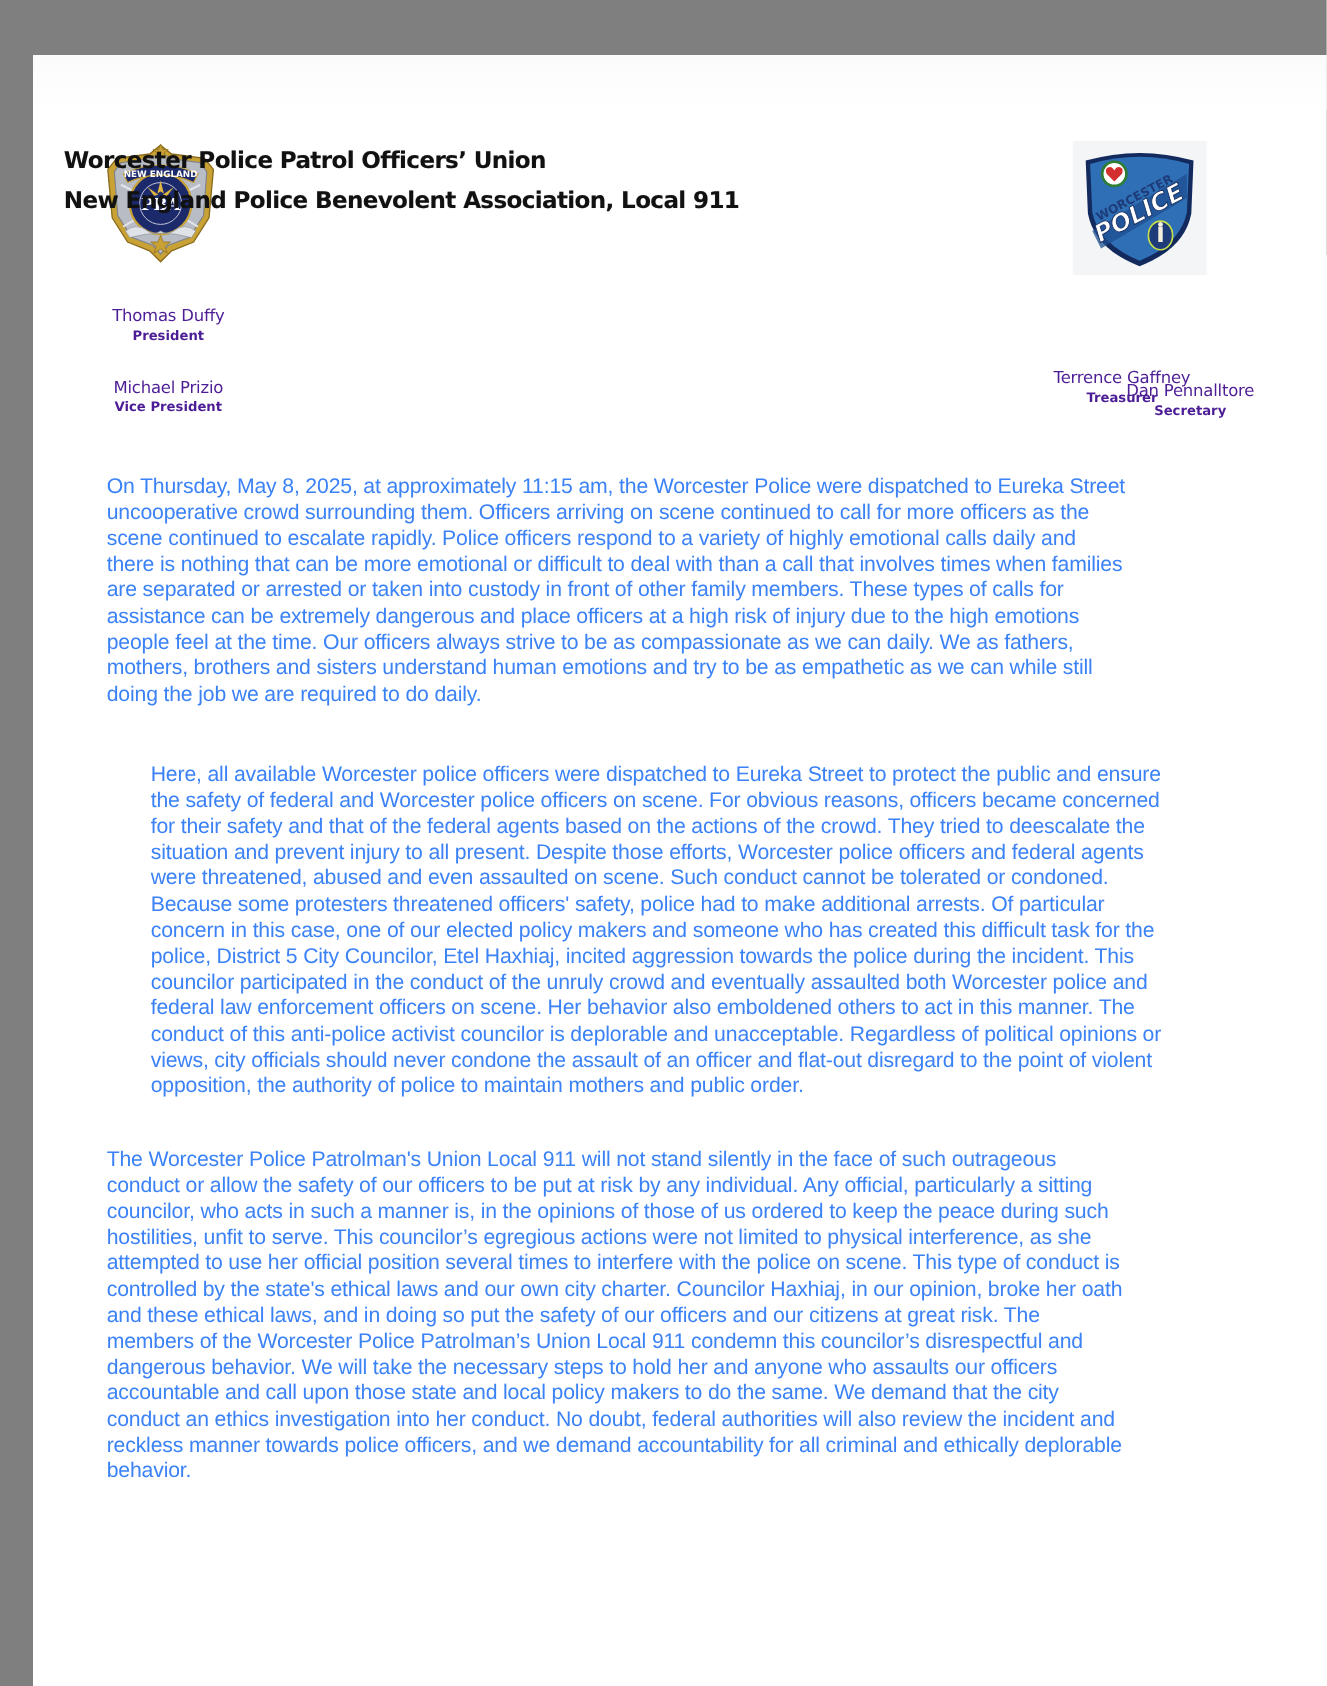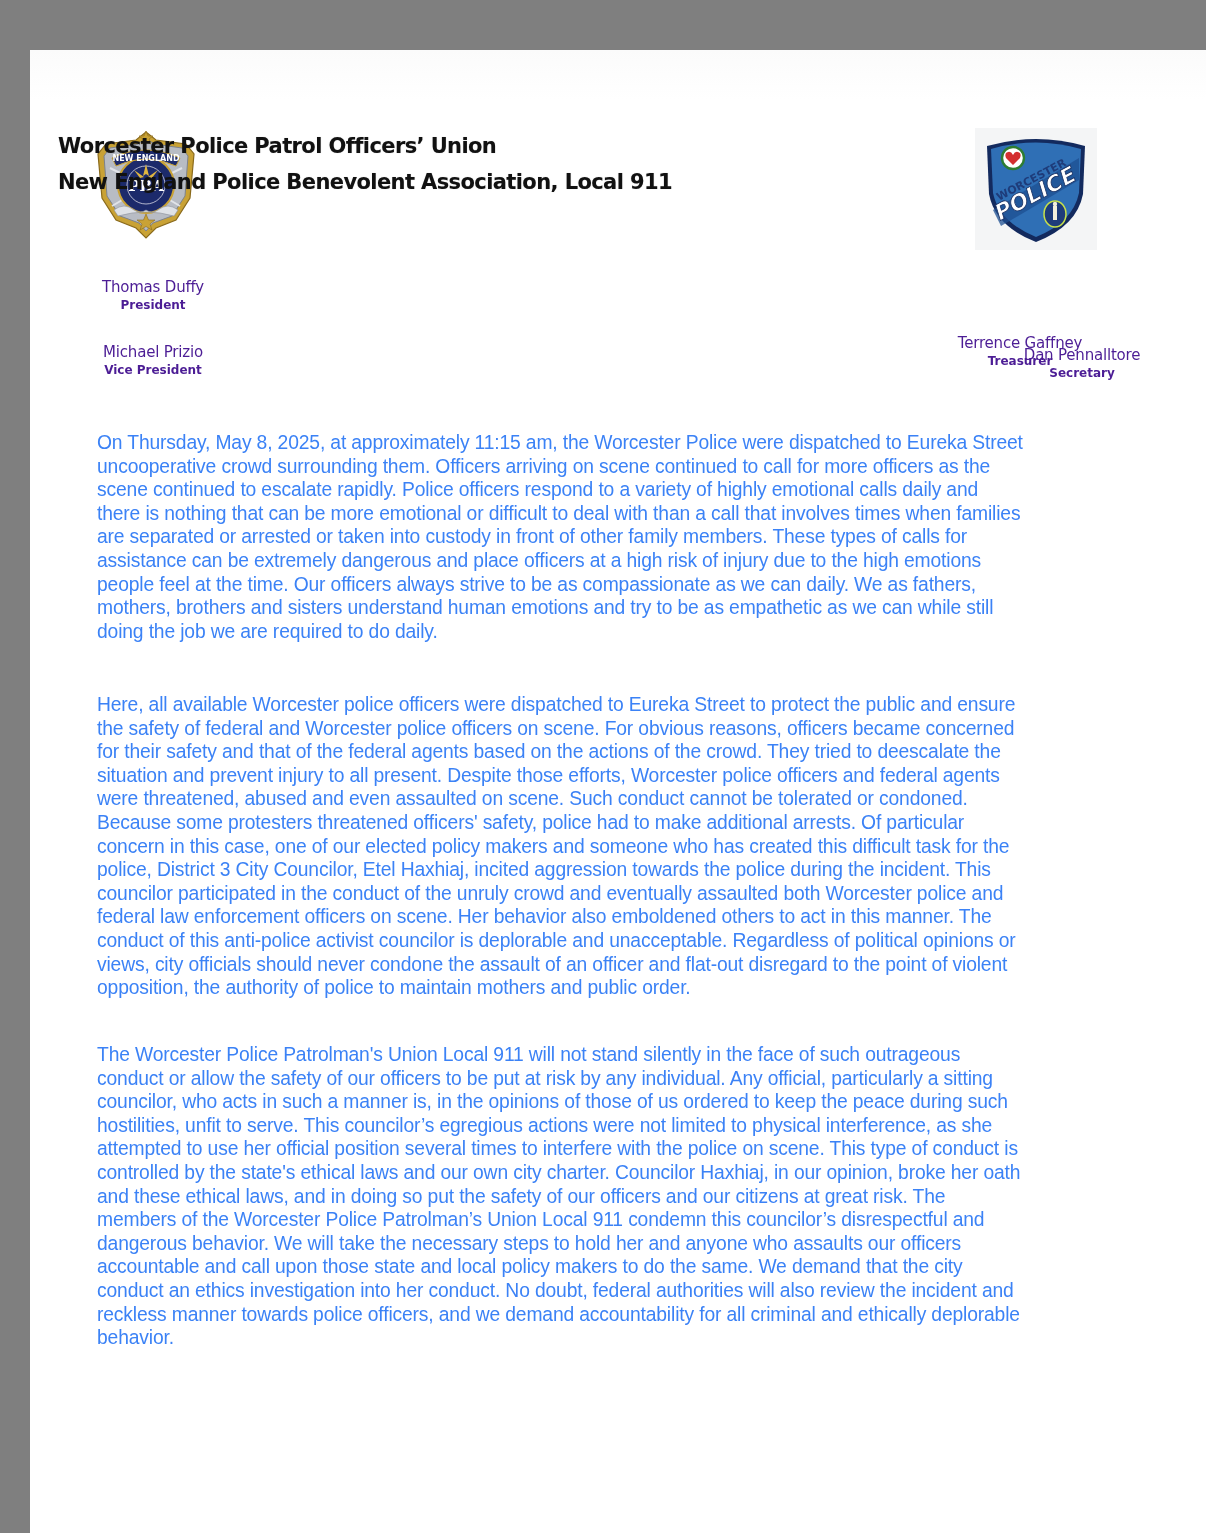--- a/index.html
+++ b/index.html
@@ -99,21 +99,21 @@
       color: #3b82f6;
       font-family: "Liberation Sans", sans-serif;
       font-size: 19.3px;
       line-height: 23.6px;
       letter-spacing: -0.15px;
     }
     .body-text p {
       margin: 0;
     }
     .p1 { top: 381px; }
-    .p2 { top: 643px; }
+    .p2 { top: 643px; margin-left: 40px; }
     .p3 { top: 993px; }
     .ln { display: block; white-space: nowrap; }
   </style>
 </head>
 <body>
 
 <div class="page">
   <div class="page-shade"></div>
 
   <div class="logo-left">
@@ -211,21 +211,21 @@
   </div>
   <div class="body-text p2">
     <p>
         <span class="ln">Here, all available Worcester police officers were dispatched to Eureka Street to protect the public and ensure</span>
         <span class="ln">the safety of federal and Worcester police officers on scene. For obvious reasons, officers became concerned</span>
         <span class="ln">for their safety and that of the federal agents based on the actions of the crowd. They tried to deescalate the</span>
         <span class="ln">situation and prevent injury to all present. Despite those efforts, Worcester police officers and federal agents</span>
         <span class="ln">were threatened, abused and even assaulted on scene. Such conduct cannot be tolerated or condoned.</span>
         <span class="ln">Because some protesters threatened officers' safety, police had to make additional arrests. Of particular</span>
         <span class="ln">concern in this case, one of our elected policy makers and someone who has created this difficult task for the</span>
-        <span class="ln">police, District 3 City Councilor, Etel Haxhiaj, incited aggression towards the police during the incident. This</span>
+        <span class="ln">police, District 5 City Councilor, Etel Haxhiaj, incited aggression towards the police during the incident. This</span>
         <span class="ln">councilor participated in the conduct of the unruly crowd and eventually assaulted both Worcester police and</span>
         <span class="ln">federal law enforcement officers on scene. Her behavior also emboldened others to act in this manner. The</span>
         <span class="ln">conduct of this anti-police activist councilor is deplorable and unacceptable. Regardless of political opinions or</span>
         <span class="ln">views, city officials should never condone the assault of an officer and flat-out disregard to the point of violent</span>
         <span class="ln">opposition, the authority of police to maintain mothers and public order.</span>
       </p>
   </div>
   <div class="body-text p3">
     <p>
         <span class="ln">The Worcester Police Patrolman's Union Local 911 will not stand silently in the face of such outrageous</span>

